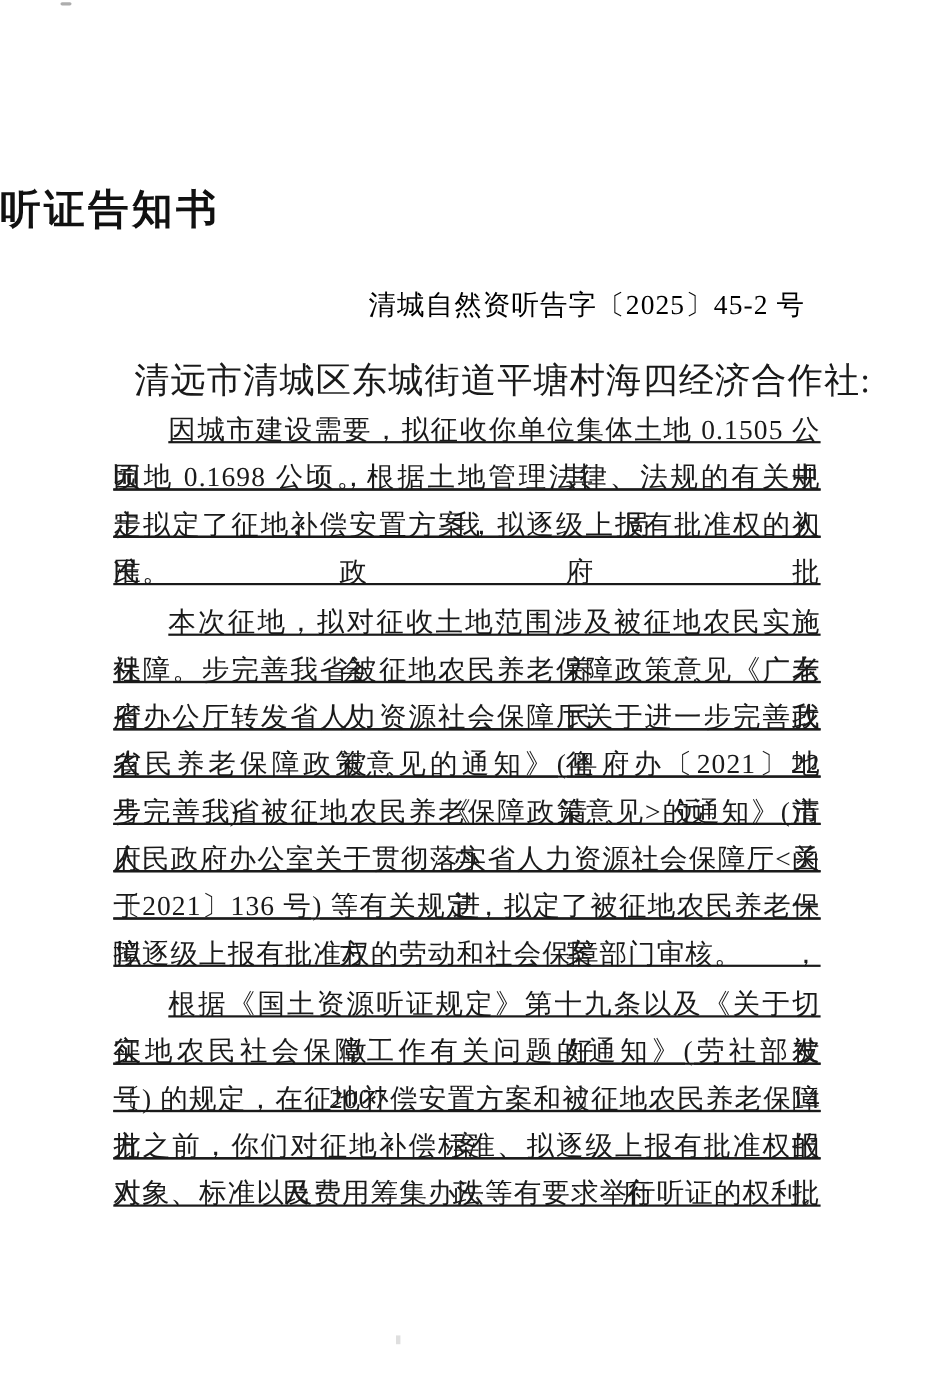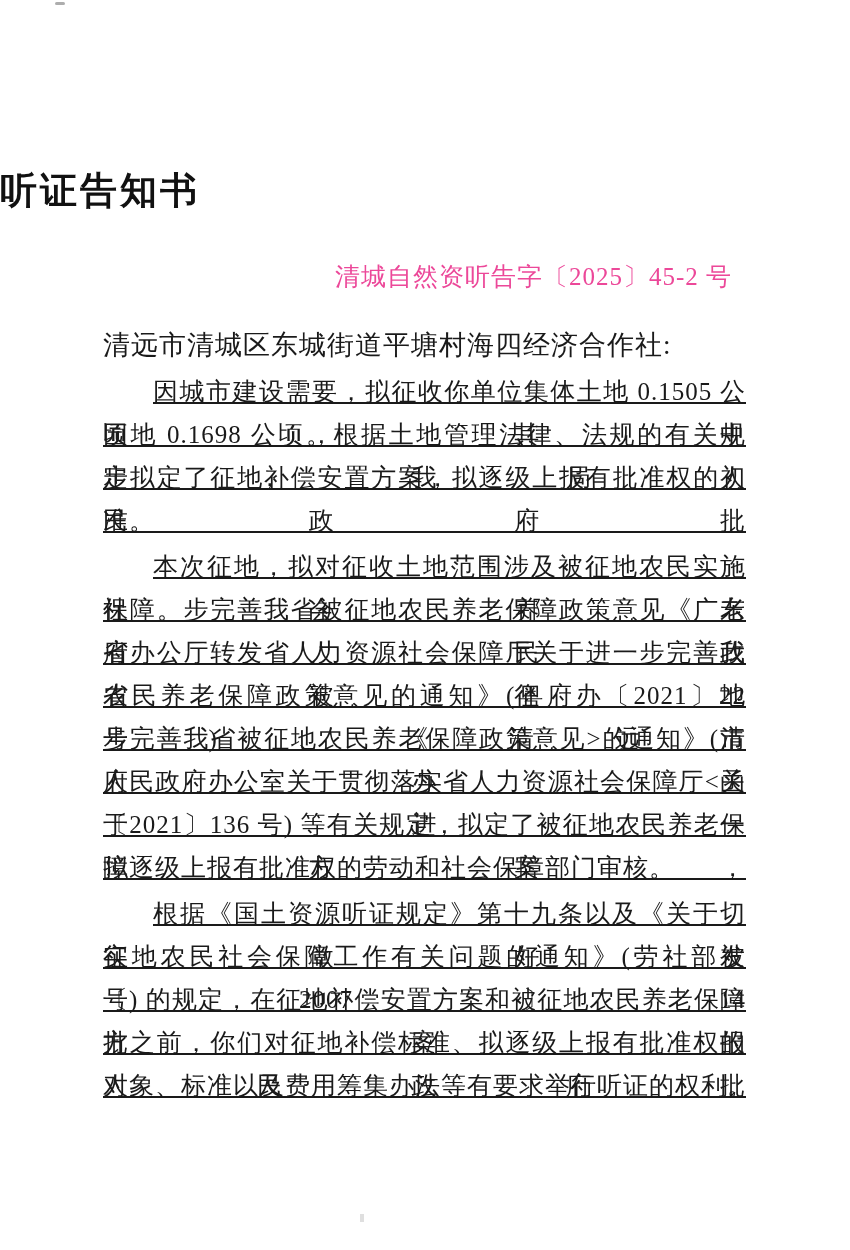--- a/index.html
+++ b/index.html
@@ -48,34 +48,35 @@
     margin: 0;
   }
   .doc-number {
     position: absolute;
     top: 260px;
     left: 0;
     width: 732px;
     text-align: right;
     font-size: 25px;
     letter-spacing: 1px;
-    color: #ec4899;
+    color: #000000;
   }
   .text-column {
     position: absolute;
     left: 103px;
     top: 324px;
     width: 643px;
   }
   .addressee {
-    font-size: 27px;
+    font-size: 32px;
     height: 43px;
     line-height: 43px;
     letter-spacing: 1px;
     white-space: nowrap;
+    margin-left: 19px;
   }
   .paragraph {
     margin-top: 3px;
   }
   .line {
     font-size: 25px;
     height: 43px;
     line-height: 43px;
     letter-spacing: 1px;
     white-space: nowrap;

